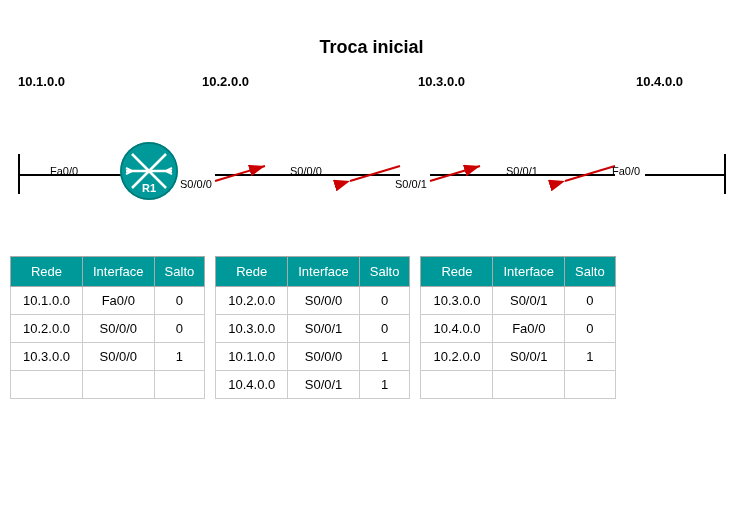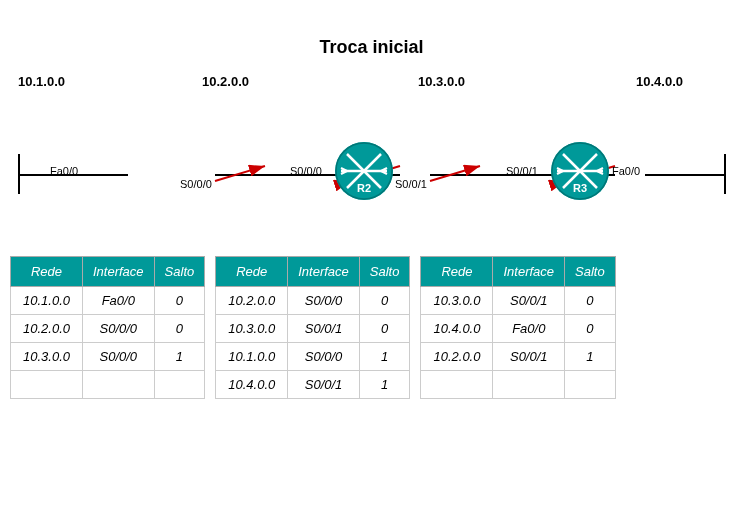--- a/index.html
+++ b/index.html
@@ -87,21 +87,20 @@
       color: #000;
     }
 
     
     .tables-section {
       display: flex;
       flex-direction: row;
       gap: 0;
       padding: 10px 10px 10px 10px;
       justify-content: flex-start;
-      font-style: italic;
     }
 
     .routing-table {
       border-collapse: collapse;
       margin-right: 10px;
       font-size: 13px;
     }
 
     .routing-table th {
       background: #009999;
@@ -159,52 +158,42 @@
 
     <line x1="215" y1="115" x2="265" y2="100" stroke="#cc0000" stroke-width="2" marker-end="url(#arrowhead-right)"></line>
 
     <line x1="400" y1="100" x2="350" y2="115" stroke="#cc0000" stroke-width="2" marker-end="url(#arrowhead-left)"></line>
 
     <line x1="430" y1="115" x2="480" y2="100" stroke="#cc0000" stroke-width="2" marker-end="url(#arrowhead-right)"></line>
 
     <line x1="615" y1="100" x2="565" y2="115" stroke="#cc0000" stroke-width="2" marker-end="url(#arrowhead-left)"></line>
   </svg>
 
-
-  <div class="router" style="position:absolute; left:335px; top:76px;">
+  <div class="router" style="position:absolute; left:120px; top:76px;">
     <div class="router-circle">
+
       <svg width="58" height="58" viewBox="0 0 58 58">
         <ellipse cx="29" cy="29" rx="28" ry="28" fill="#009999" stroke="#007777" stroke-width="1.5"></ellipse>
+
         <line x1="6" y1="29" x2="52" y2="29" stroke="white" stroke-width="2.5"></line>
+
         <line x1="12" y1="12" x2="46" y2="46" stroke="white" stroke-width="2.5"></line>
         <line x1="46" y1="12" x2="12" y2="46" stroke="white" stroke-width="2.5"></line>
+
         <line x1="6" y1="26" x2="12" y2="29" stroke="white" stroke-width="2"></line>
         <line x1="6" y1="32" x2="12" y2="29" stroke="white" stroke-width="2"></line>
+
         <line x1="52" y1="26" x2="46" y2="29" stroke="white" stroke-width="2"></line>
         <line x1="52" y1="32" x2="46" y2="29" stroke="white" stroke-width="2"></line>
-        <text x="29" y="50" text-anchor="middle" fill="white" font-size="11" font-weight="bold" font-family="Arial">R2</text>
+        <text x="29" y="50" text-anchor="middle" fill="white" font-size="11" font-weight="bold" font-family="Arial">R1</text>
       </svg>
     </div>
   </div>
 
-  <div class="router" style="position:absolute; left:551px; top:76px;">
-    <div class="router-circle">
-      <svg width="58" height="58" viewBox="0 0 58 58">
-        <ellipse cx="29" cy="29" rx="28" ry="28" fill="#009999" stroke="#007777" stroke-width="1.5"></ellipse>
-        <line x1="6" y1="29" x2="52" y2="29" stroke="white" stroke-width="2.5"></line>
-        <line x1="12" y1="12" x2="46" y2="46" stroke="white" stroke-width="2.5"></line>
-        <line x1="46" y1="12" x2="12" y2="46" stroke="white" stroke-width="2.5"></line>
-        <line x1="6" y1="26" x2="12" y2="29" stroke="white" stroke-width="2"></line>
-        <line x1="6" y1="32" x2="12" y2="29" stroke="white" stroke-width="2"></line>
-        <line x1="52" y1="26" x2="46" y2="29" stroke="white" stroke-width="2"></line>
-        <line x1="52" y1="32" x2="46" y2="29" stroke="white" stroke-width="2"></line>
-        <text x="29" y="50" text-anchor="middle" fill="white" font-size="11" font-weight="bold" font-family="Arial">R3</text>
-      </svg>
-    </div>
-  </div>
+
 
   <div class="iface-label" style="top:99px; left:50px;">Fa0/0</div>
 
   <div class="iface-label" style="top:112px; left:180px;">S0/0/0</div>
 
   <div class="iface-label" style="top:99px; left:290px;">S0/0/0</div>
 
   <div class="iface-label" style="top:112px; left:395px;">S0/0/1</div>
 
   <div class="iface-label" style="top:99px; left:506px;">S0/0/1</div>

